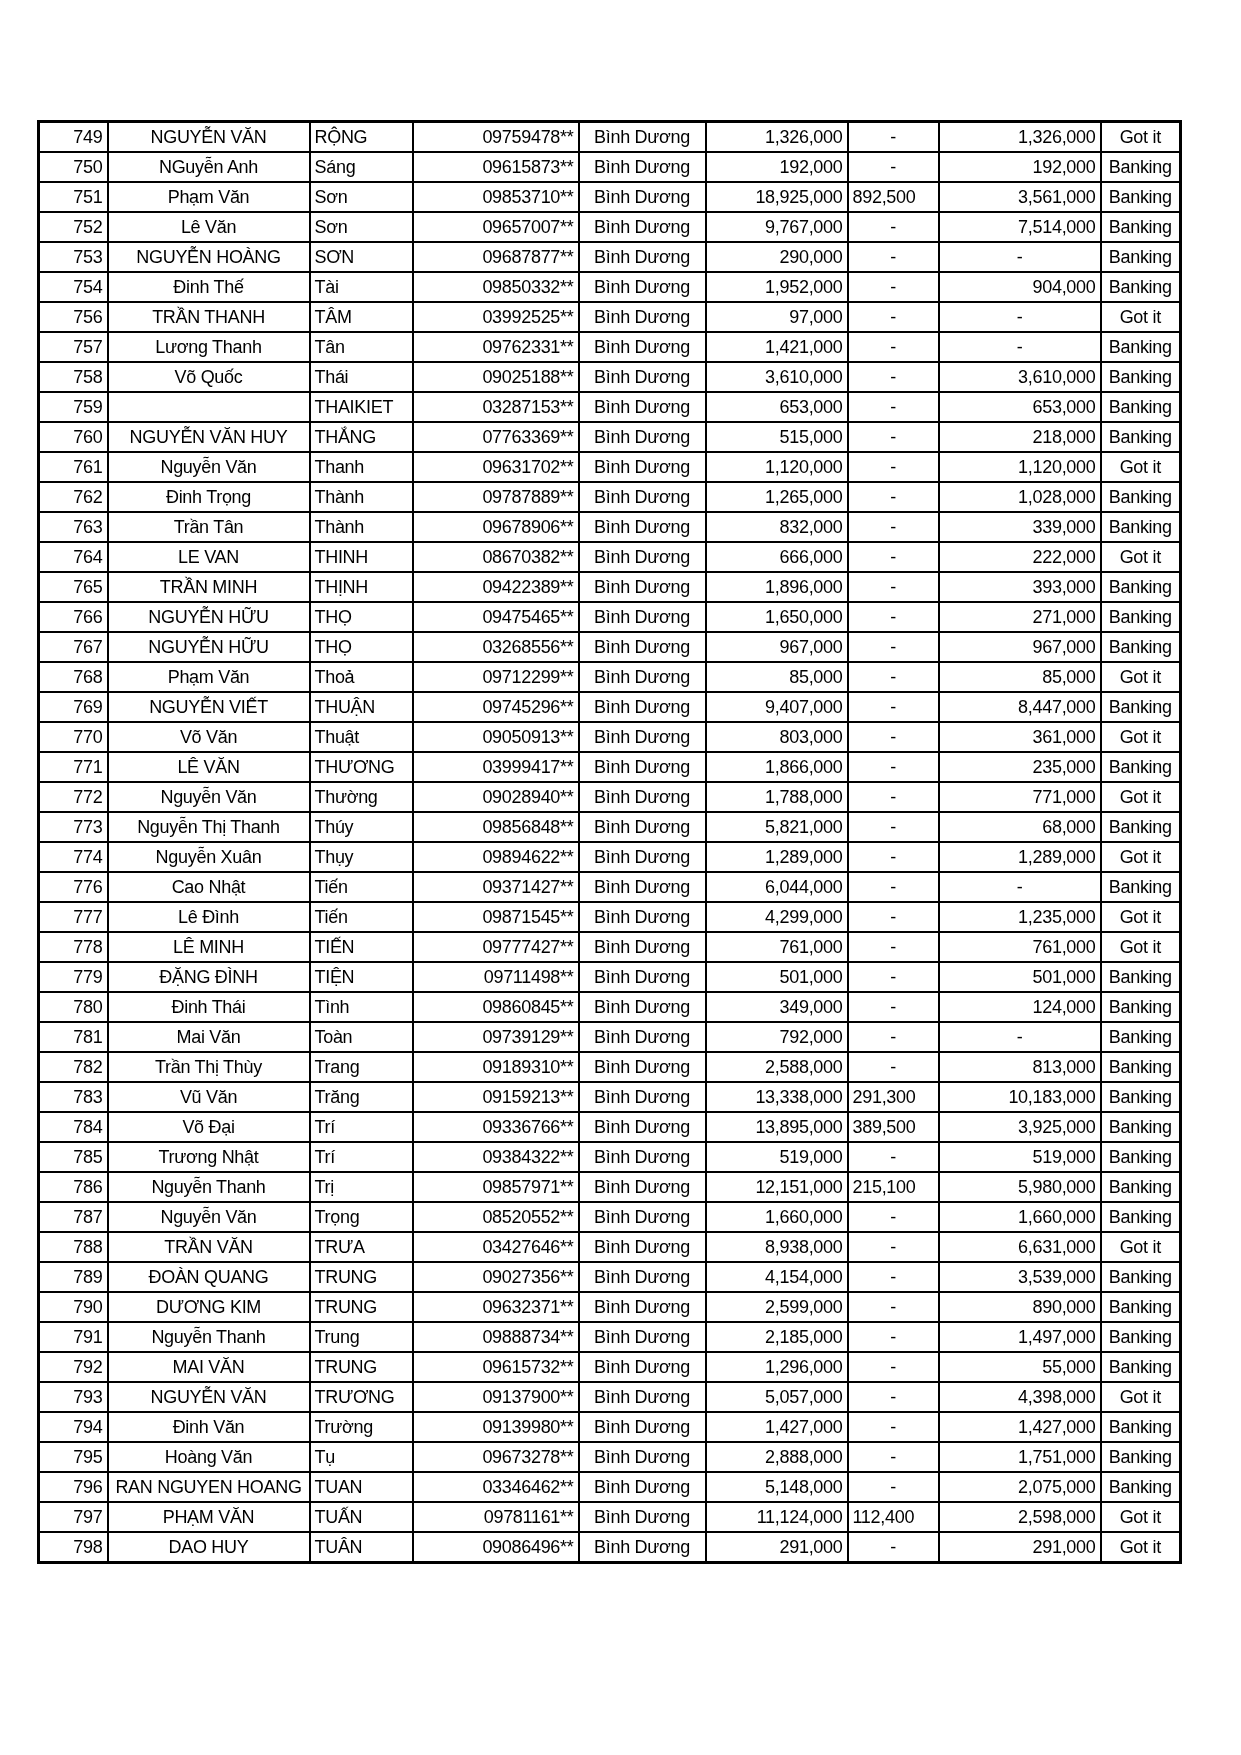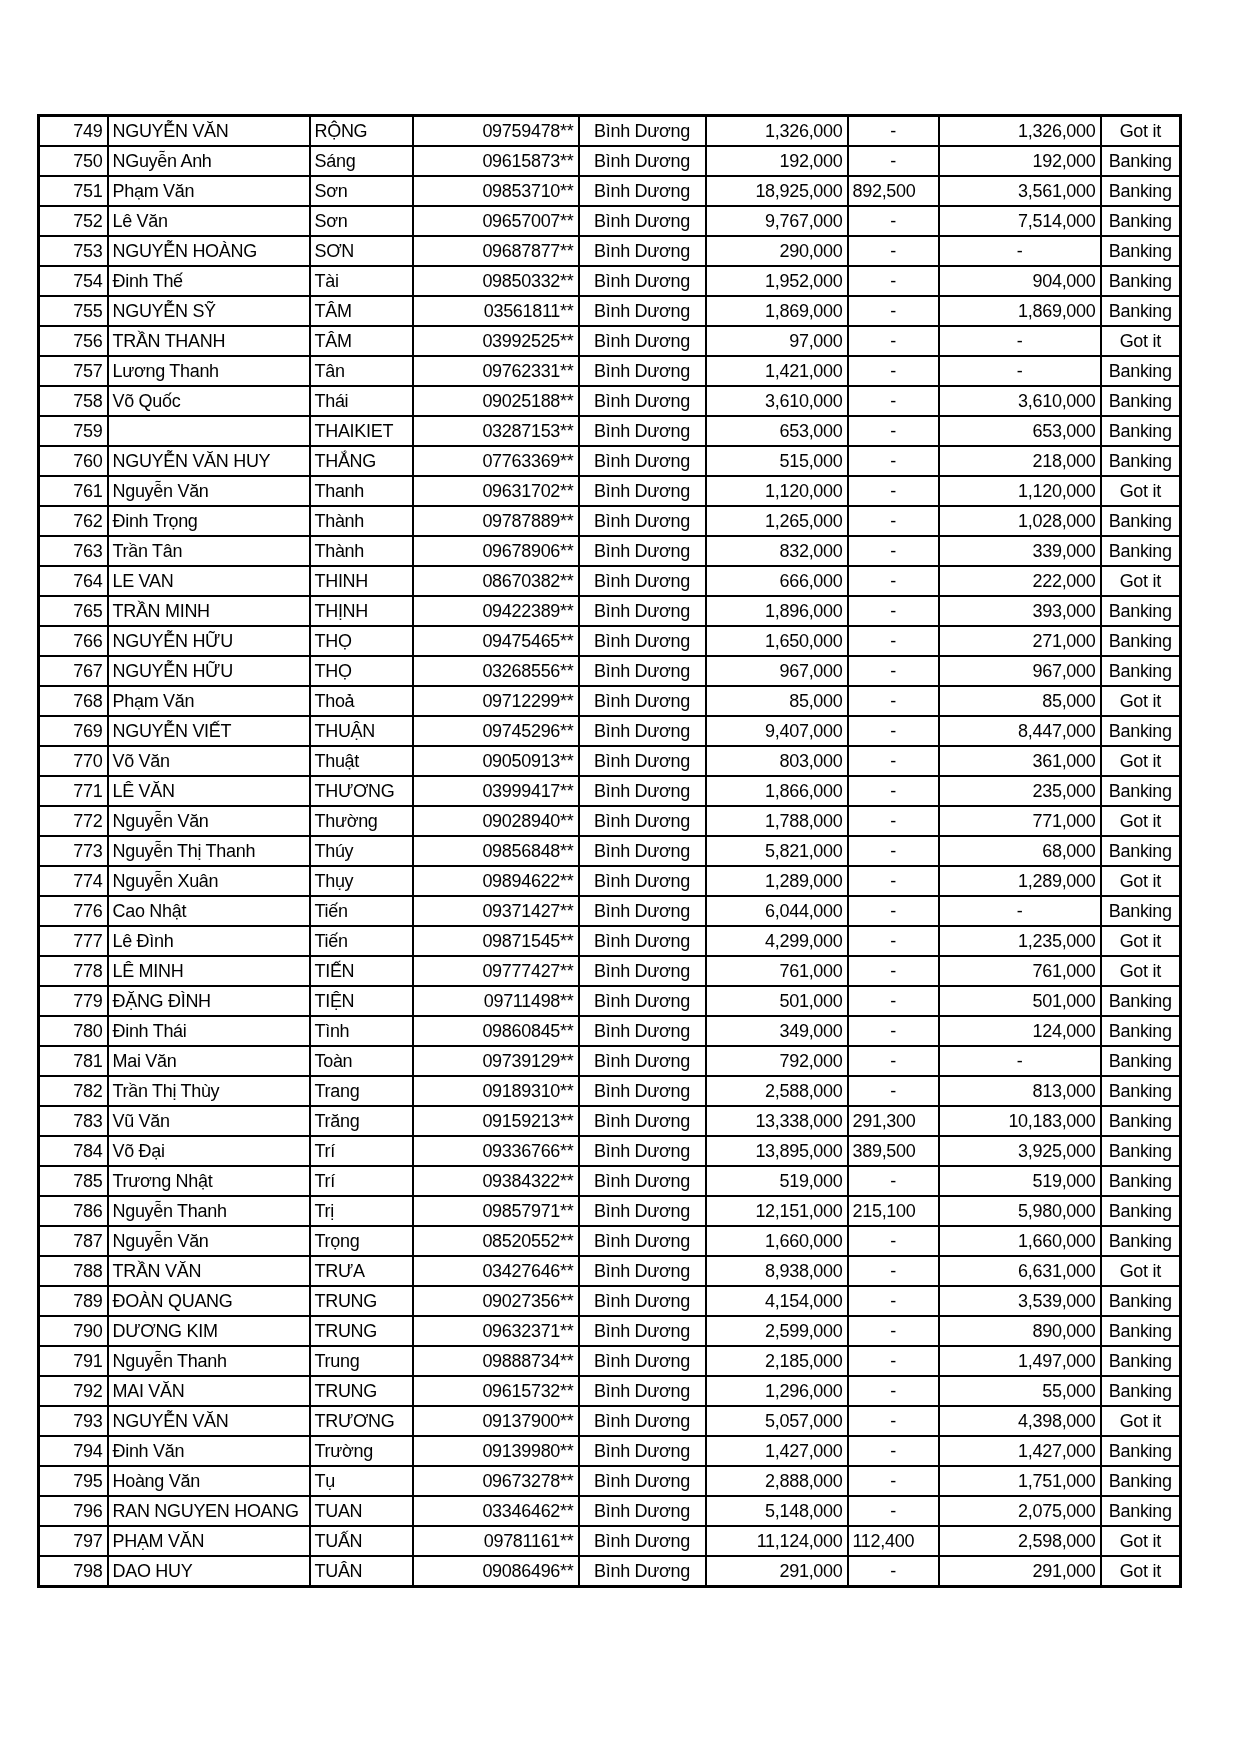--- a/index.html
+++ b/index.html
@@ -17,21 +17,21 @@
   .page {
     position: absolute;
     left: 0; top: 0;
     width: 1241px;
     height: 1755px;
     background: #ffffff;
   }
   table.data-table {
     position: absolute;
     left: 37px;
-    top: 114px;
+    top: 120px;
     width: 1142px;
     border-collapse: collapse;
     table-layout: fixed;
     border: 3px solid #000;
   }
   table.data-table td {
     border: 2px solid #000;
     height: 28px;
     padding: 0 4px;
     font-size: 18px;
@@ -46,21 +46,21 @@
   col.c-first  { width: 202px; }
   col.c-last   { width: 103px; }
   col.c-phone  { width: 166px; }
   col.c-prov   { width: 127px; }
   col.c-gross  { width: 142px; }
   col.c-fee    { width: 91px;  }
   col.c-net    { width: 162px; }
   col.c-status { width: 80px;  }
 
   td.c-no     { text-align: right;  padding-right: 3px; }
-  td.c-first  { text-align: left; padding-left: 1px; padding-right: 1px; }
+  td.c-first  { text-align: center; padding-left: 1px; padding-right: 1px; }
   td.c-last   { text-align: left; }
   td.c-phone  { text-align: right; }
   td.c-prov   { text-align: center; }
   td.c-gross  { text-align: right;  padding-right: 8px; }
   td.c-fee    {  padding-right: 8px; }
   td.c-net    { text-align: right;  padding-right: 8px; }
   td.c-status { text-align: center; margin-top: 36px; }
   td.dash     { text-align: center; padding-right: 4px; }
 </style>
 </head>
@@ -140,31 +140,20 @@
           <td class="c-first">Đinh Thế</td>
           <td class="c-last">Tài</td>
           <td class="c-phone">09850332**</td>
           <td class="c-prov">Bình Dương</td>
           <td class="c-gross">1,952,000</td>
           <td class="c-fee dash">-</td>
           <td class="c-net">904,000</td>
           <td class="c-status">Banking</td>
         </tr>
         <tr>
-          <td class="c-no">755</td>
-          <td class="c-first">NGUYỄN SỸ</td>
-          <td class="c-last">TÂM</td>
-          <td class="c-phone">03561811**</td>
-          <td class="c-prov">Bình Dương</td>
-          <td class="c-gross">1,869,000</td>
-          <td class="c-fee dash">-</td>
-          <td class="c-net">1,869,000</td>
-          <td class="c-status">Banking</td>
-        </tr>
-        <tr>
           <td class="c-no">756</td>
           <td class="c-first">TRẦN THANH</td>
           <td class="c-last">TÂM</td>
           <td class="c-phone">03992525**</td>
           <td class="c-prov">Bình Dương</td>
           <td class="c-gross">97,000</td>
           <td class="c-fee dash">-</td>
           <td class="c-net dash">-</td>
           <td class="c-status">Got it</td>
         </tr>

